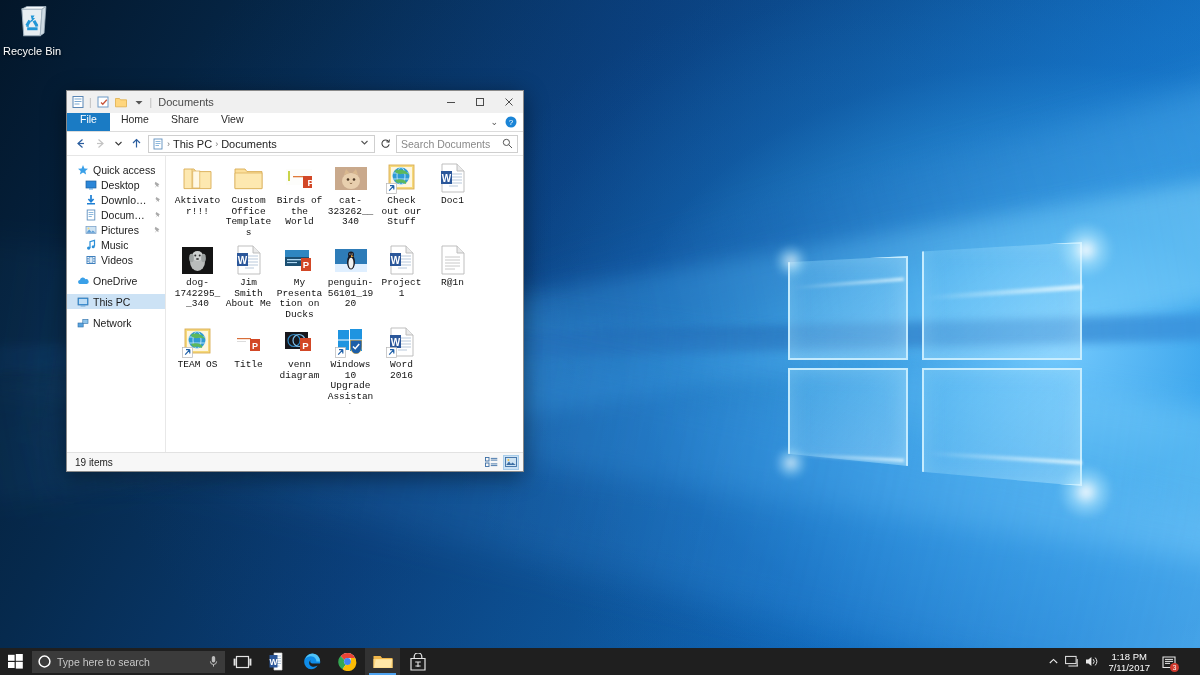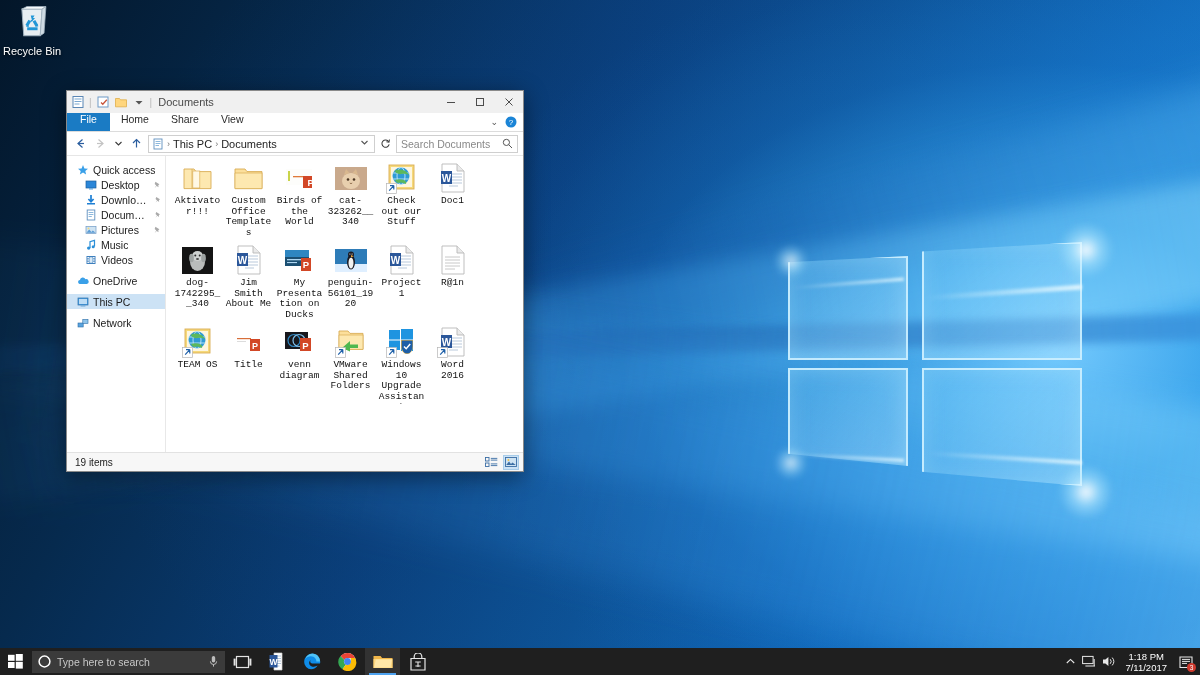--- a/index.html
+++ b/index.html
@@ -291,21 +291,21 @@
     display: flex; align-items: center; justify-content: center;
     position: relative;
   }
   .tb-btn.active { background: #323232; }
   .tb-btn.active::after {
     content: ''; position: absolute; bottom: 0; left: 4px; right: 4px;
     height: 2px; background: #4ea3f0;
   }
   .tray {
     margin-left: auto; display: flex; align-items: center;
-    height: 15px; padding-right: 2px;
+    height: 15px; padding-right: 19px;
   }
   .tray-ico {
     width: 19px; height: 27px;
     display: flex; align-items: center; justify-content: center;
     color: #e8e8e8;
   }
   .clock {
     display: flex; flex-direction: column;
     align-items: center; justify-content: center;
     height: 27px; padding: 0 7px;
@@ -806,34 +806,20 @@
               <rect x="1" y="2" width="23" height="17" fill="#17171c"></rect>
               <circle cx="10" cy="10.5" r="6" fill="none" stroke="#2e86c1" stroke-width="1.2"></circle>
               <circle cx="15" cy="10.5" r="6" fill="none" stroke="#7fbde8" stroke-width="1.2"></circle>
               <rect x="16" y="8" width="11" height="13" fill="#d24726"></rect>
               <text x="21.5" y="18.5" font-size="9.5" font-weight="bold" fill="#fff" text-anchor="middle" font-family="Liberation Sans, sans-serif">P</text>
             </svg>
           </div>
           <span class="file-name">venn diagram</span>
         </div>
 
-        <div class="fileitem">
-          <div class="file-ico">
-            <svg width="30" height="28" viewBox="0 0 30 28">
-              <path d="M3 3 h9 l2 2.4 h13 v16 h-24 z" fill="#fcdf9b" stroke="#d9ad55" stroke-width="0.9"></path>
-              <path d="M3 7 h24 v14.4 h-24 z" fill="#fde8b0" stroke="#d9ad55" stroke-width="0.7"></path>
-              <path d="M6 20 l8 -7 l0 3.4 l8 0 l0 3.6 l-8 0 l0 3.4 z" fill="#4fb84f"></path>
-            </svg>
-            <svg class="shortcut-arrow" viewBox="0 0 11 11">
-              <rect x="0.5" y="0.5" width="10" height="10" fill="#fff" stroke="#b5b5b5" stroke-width="0.7"></rect>
-              <path d="M7.8 2.6 V6.4 M7.8 2.6 H4 M7.8 2.6 L3.2 7.6" stroke="#1d5fa8" stroke-width="1.2" fill="none"></path>
-            </svg>
-          </div>
-          <span class="file-name">VMware Shared Folders</span>
-        </div>
 
 
         <div class="fileitem">
           <div class="file-ico">
             <svg width="30" height="28" viewBox="0 0 30 28">
               <rect x="2" y="2" width="11" height="9.5" fill="#1e94e0"></rect>
               <rect x="14" y="1" width="12" height="10.5" fill="#1e94e0"></rect>
               <rect x="2" y="12.5" width="11" height="9.5" fill="#1e94e0"></rect>
               <rect x="14" y="12.5" width="12" height="10.5" fill="#1e94e0"></rect>
               <path d="M14 12 h12 v6 a6 8 0 0 1 -6 8 a6 8 0 0 1 -6 -8 z" fill="#f5b942"></path>

